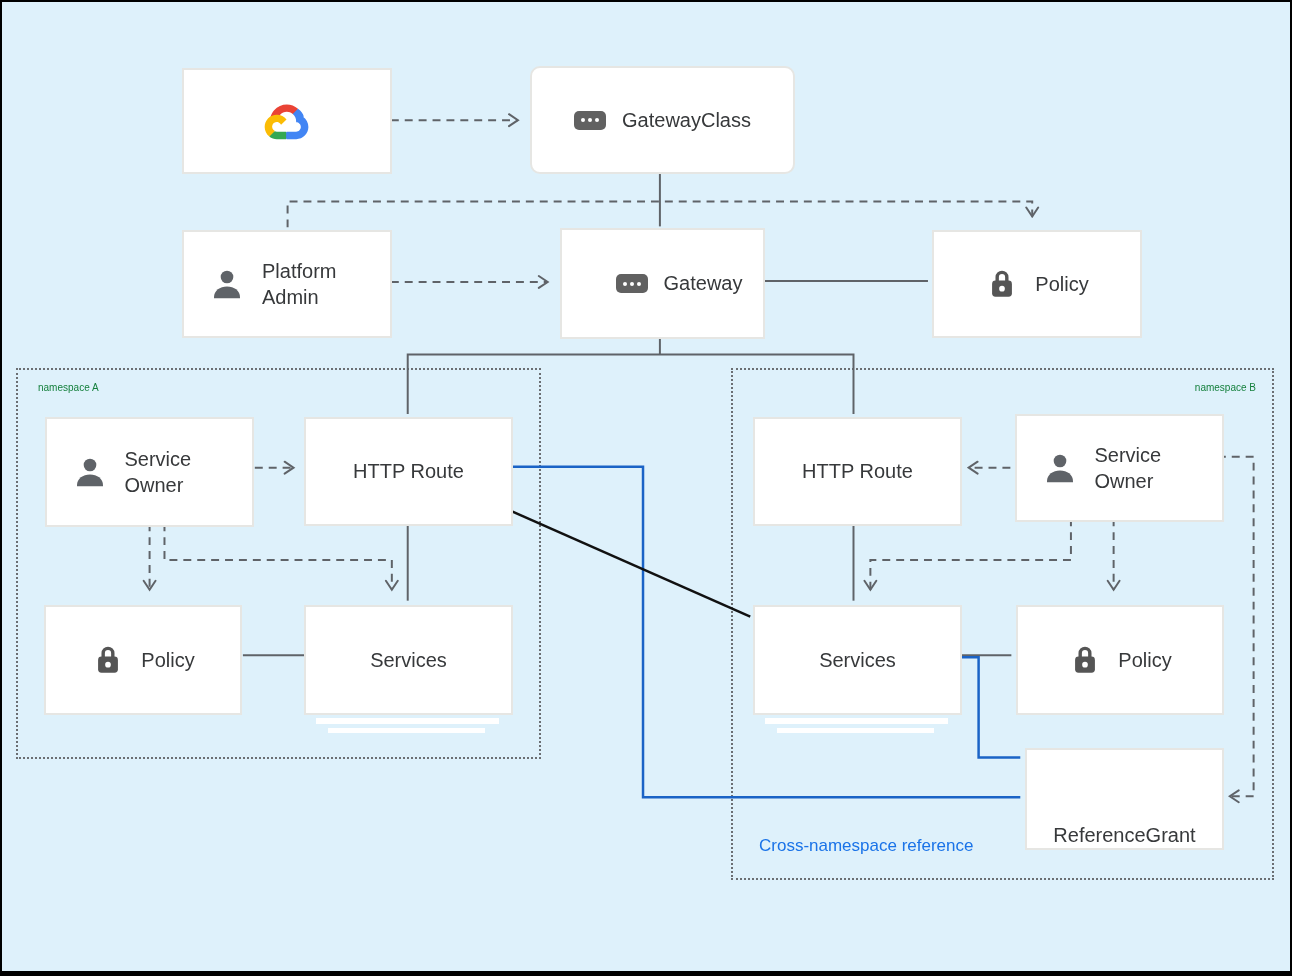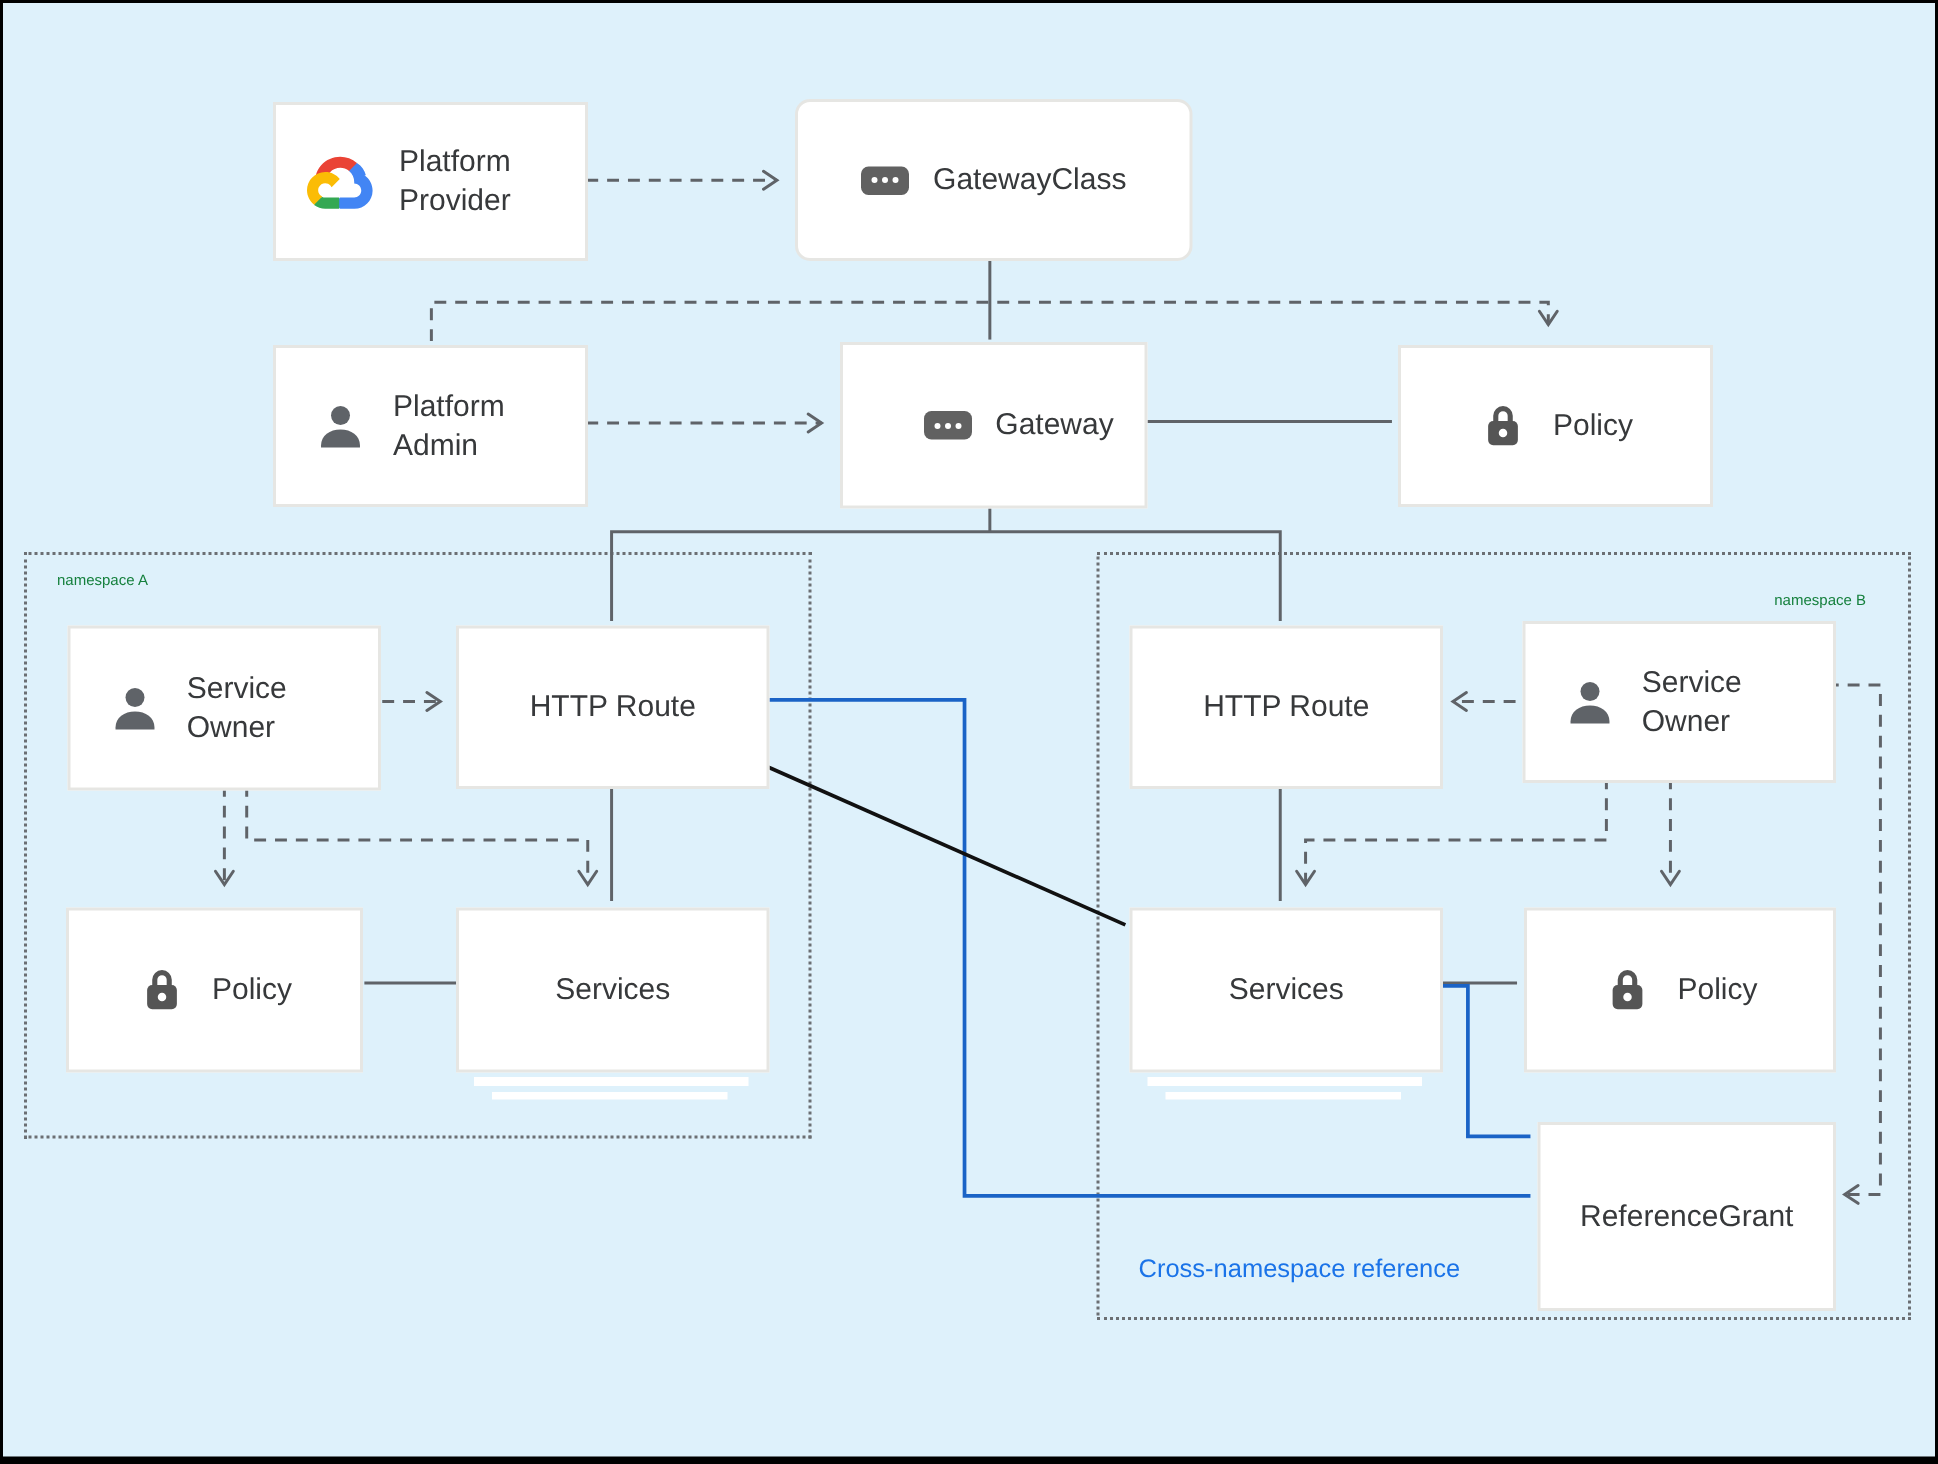--- a/index.html
+++ b/index.html
@@ -14,21 +14,21 @@
   .s  { fill:none; stroke:#5f6368; stroke-width:2; }
   .d  { fill:none; stroke:#5f6368; stroke-width:2; stroke-dasharray:8 6; }
   .b  { fill:none; stroke:#1a63c6; stroke-width:2.5; }
   .bk { fill:none; stroke:#111111; stroke-width:2.5; }
 
   .ns { position:absolute; border:2px dotted #6b6f73; box-sizing:border-box; }
   .ns-a { left:14px;  top:366px; width:525px; height:391px; }
   .ns-b { left:729px; top:366px; width:543px; height:512px; }
   .ns-label { position:absolute; font-size:10px; color:#15803d; }
   .ns-label.left  { left:20px; top:12px; }
-  .ns-label.right { right:28px; top:12px;margin-top:13px; }
+  .ns-label.right { right:16px; top:12px; }
 
   .node {
     position:absolute; background:#fff; border:2px solid #e6e6e3; box-sizing:border-box;
     display:flex; align-items:center; justify-content:center; gap:16px;
     color:#37393b; font-size:20px; line-height:1.32;
   }
   .label.two { max-width:104px; }
   .stack::before { content:""; position:absolute; left:10px;  right:12px; bottom:-11px; height:6px; background:#fff; }
   .stack::after  { content:""; position:absolute; left:22px;  right:26px; bottom:-20px; height:5px; background:#fff; }
 
@@ -39,21 +39,21 @@
   .n-gw  { left:558px;  top:226px; width:205px; height:111px;padding-left:33px; }
   .n-pol { left:930px;  top:228px; width:210px; height:108px; }
   .n-soa { left:43px;   top:415px; width:209px; height:110px; }
   .n-hra { left:302px;  top:415px; width:209px; height:109px; }
   .n-pla { left:42px;   top:603px; width:198px; height:110px; }
   .n-sva { left:302px;  top:603px; width:209px; height:110px; }
   .n-hrb { left:751px;  top:415px; width:209px; height:109px; }
   .n-sob { left:1013px; top:412px; width:209px; height:108px; }
   .n-svb { left:751px;  top:603px; width:209px; height:110px; }
   .n-plb { left:1014px; top:603px; width:208px; height:110px; }
-  .n-rg  { left:1023px; top:746px; width:199px; height:126px; }
+  .n-rg  { left:1023px; top:746px; width:199px; height:102px;align-items:flex-end; }
 
   .icon { display:inline-flex; align-items:center; justify-content:center; }
   .icon-chip { width:32px; height:19px; background:#616161; border-radius:5px;
                display:inline-flex; align-items:center; justify-content:center; gap:3px; }
   .icon-chip i { display:block; width:4px; height:4px; background:#fff; border-radius:50%; }
 
   .edge-label { position:absolute; left:757px; top:806px; font-size:17px; color:#1a73e8;margin-top:28px; }
 </style>
 </head>
 <body>
@@ -102,21 +102,20 @@
 
   <div class="node n-pp">
     <span class="icon">
       <svg viewBox="2.3 3.6 15.2 12.5" width="46" height="38">
         <path fill="#EA4335" d="M12.19 7.54l1.24-1.24.09-.52C11.26 3.72 7.67 3.95 5.64 6.26c-.56.64-.98 1.44-1.2 2.26l.44-.06 2.48-.41.19-.2c1.1-1.21 2.97-1.37 4.24-.34l.4.03z"></path>
         <path fill="#4285F4" d="M15.49 8.48c-.28-1.05-.87-2-1.97-2.7l-1.74 1.74c.74.6 1.16 1.5 1.14 2.45v.31c.86 0 1.55.7 1.55 1.55 0 .86-.7 1.54-1.55 1.54h-3.1l-.3.33v1.86l.3.3h3.1c2.22.02 4.03-1.77 4.05-3.99.01-1.35-.66-2.61-1.78-3.39z"></path>
         <path fill="#34A853" d="M6.52 15.86h3.09v-2.48H6.52c-.22 0-.43-.05-.63-.14l-.44.13-1.25 1.24-.11.42c.7.53 1.55.82 2.43.83z"></path>
         <path fill="#FBBC05" d="M6.52 7.76c-2.22.01-4.01 1.82-4 4.04.01 1.24.59 2.41 1.57 3.17l1.8-1.8c-.78-.35-1.13-1.27-.77-2.05.35-.78 1.27-1.13 2.05-.77.34.16.62.44.77.77l1.8-1.8c-.77-1-1.96-1.59-3.22-1.56z"></path>
       </svg>
     </span>
-    <span class="label two">Platform Provider</span>
   </div>
 
   <div class="node n-gc">
     <span class="icon icon-chip">
         <i></i>
         <i></i>
         <i></i>
       </span>
     <span class="label">GatewayClass</span>
   </div>

